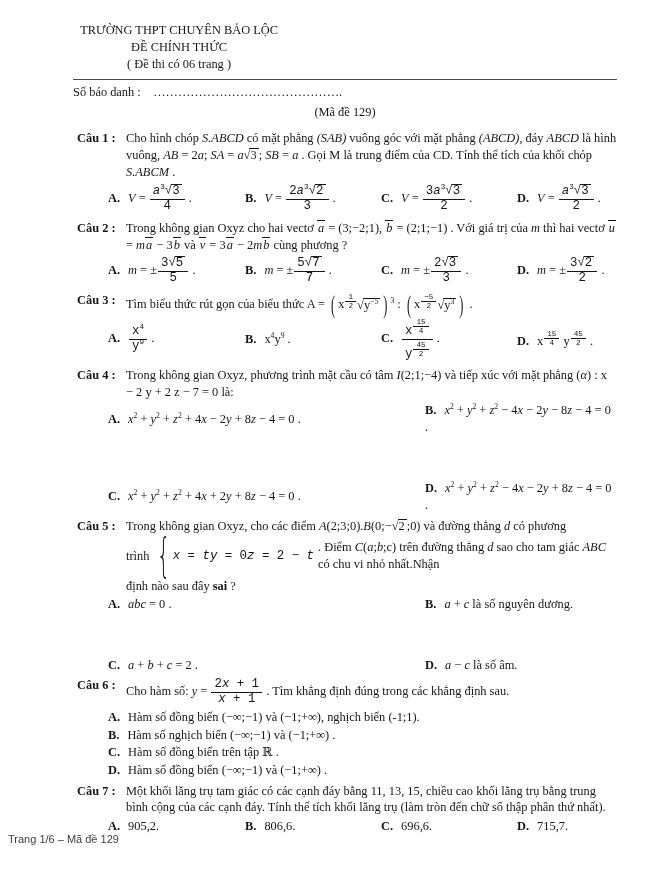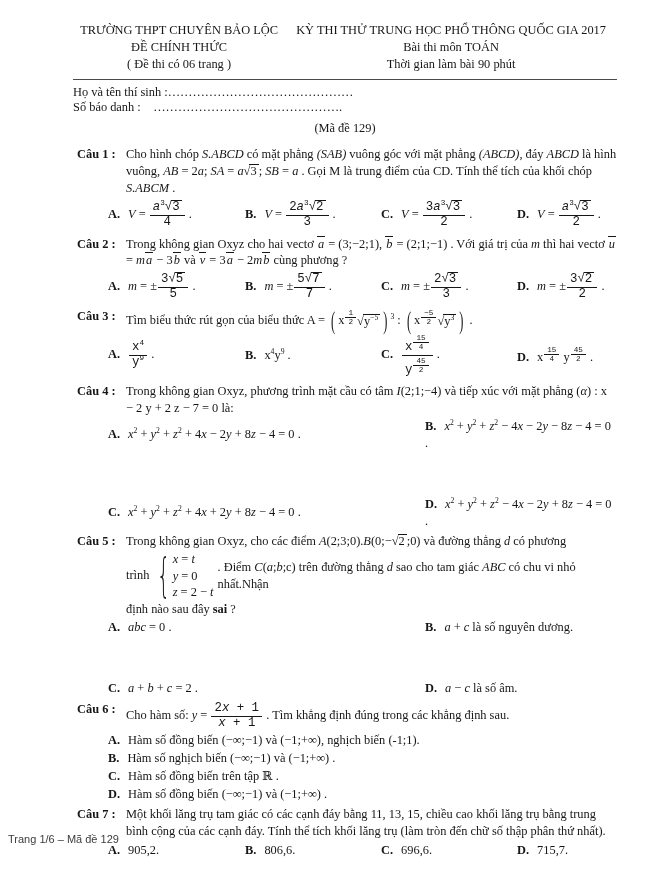--- a/index.html
+++ b/index.html
@@ -37,51 +37,45 @@
   .mr { white-space: nowrap; display: inline-block; }
   .mra { border-top: 1px solid #161616; display: inline-block; line-height: 1.12; padding: 0 2px 0 1px; margin-left: -1px; }
   sup { font-size: 0.62em; vertical-align: super; line-height: 0; }
   sup .mf { line-height: 1.05; }
   .mv { display: inline-block; border-top: 1px solid #161616; line-height: 1.05; padding: 1px 1px 0; }
   .bp { display: inline-block; transform: scaleY(2.0); vertical-align: middle; font-weight: 300; margin: 0 3px; }
 
   
   .sysrow { display: flex; align-items: center; margin: 1px 0; }
   .sysbrace { font-family: "DejaVu Sans", sans-serif; font-size: 46px; font-weight: 100; line-height: 0.9; transform: scaleX(0.45); margin: 0 -6px 0 0; }
-  .syslines { display: inline-flex; flex-direction: column; }
+  .syslines { display: inline-flex; flex-direction: row; font-family: Liberation Mono, monospace; }
   .syslines span { line-height: 1.32; }
   .syspost { flex: 1; margin-left: 4px; }
 
   
   .footer {
     position: absolute; left: 0; right: 0; bottom: 28px; 
     font-family: "Liberation Sans", "DejaVu Sans", sans-serif; font-size: 11px; color: #3c3c3c;
   }
 </style>
 </head>
 <body>
 
 <div class="page">
 
   <div class="hdr">
     <div class="hdr-left">
       <div>TRƯỜNG THPT CHUYÊN BẢO LỘC</div>
       <div>ĐỀ CHÍNH THỨC</div>
       <div>( Đề thi có 06 trang )</div>
     </div>
-    <div class="hdr-right">
-      <div>KỲ THI THỬ TRUNG HỌC PHỔ THÔNG QUỐC GIA 2017</div>
-      <div>Bài thi môn TOÁN</div>
-      <div>Thời gian làm bài 90 phút</div>
-    </div>
   </div>
 
   <div class="rule"></div>
 
-  <div class="info-line">Họ và tên thí sinh :………………………………………</div>
   <div class="info-line">Số báo danh :&nbsp;&nbsp;&nbsp;&nbsp;……………………………………….</div>
 
   <div class="exam-code">(Mã đề 129)</div>
 
   <div id="questions">
       <div class="q">
         <div class="qlabel">Câu 1 :</div>
         <div class="qbody">
           <div class="qtext">Cho hình chóp <i>S.ABCD</i> có mặt phẳng <i>(SAB)</i> vuông góc với mặt phẳng <i>(ABCD)</i>, đáy <i>ABCD</i> là hình vuông,  <i>AB</i> = 2<i>a</i>; <i>SA</i> = <i>a</i><span class="mr">√<span class="mra">3</span></span>; <i>SB</i> = <i>a</i> . Gọi M là trung điểm của CD. Tính thể tích của khối chóp <i>S.ABCM</i> .</div>
           <div class="row4">

